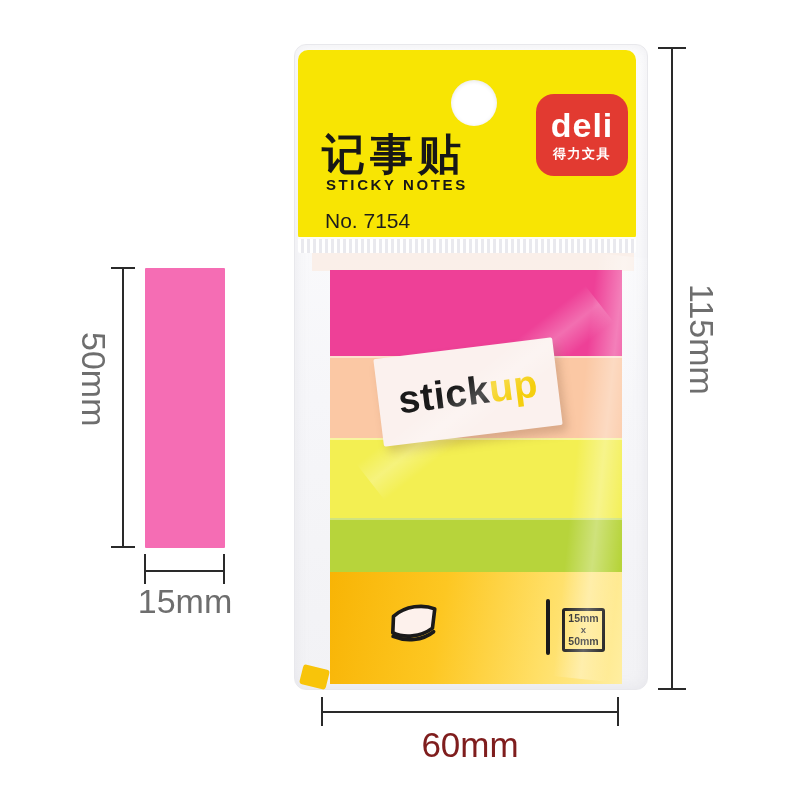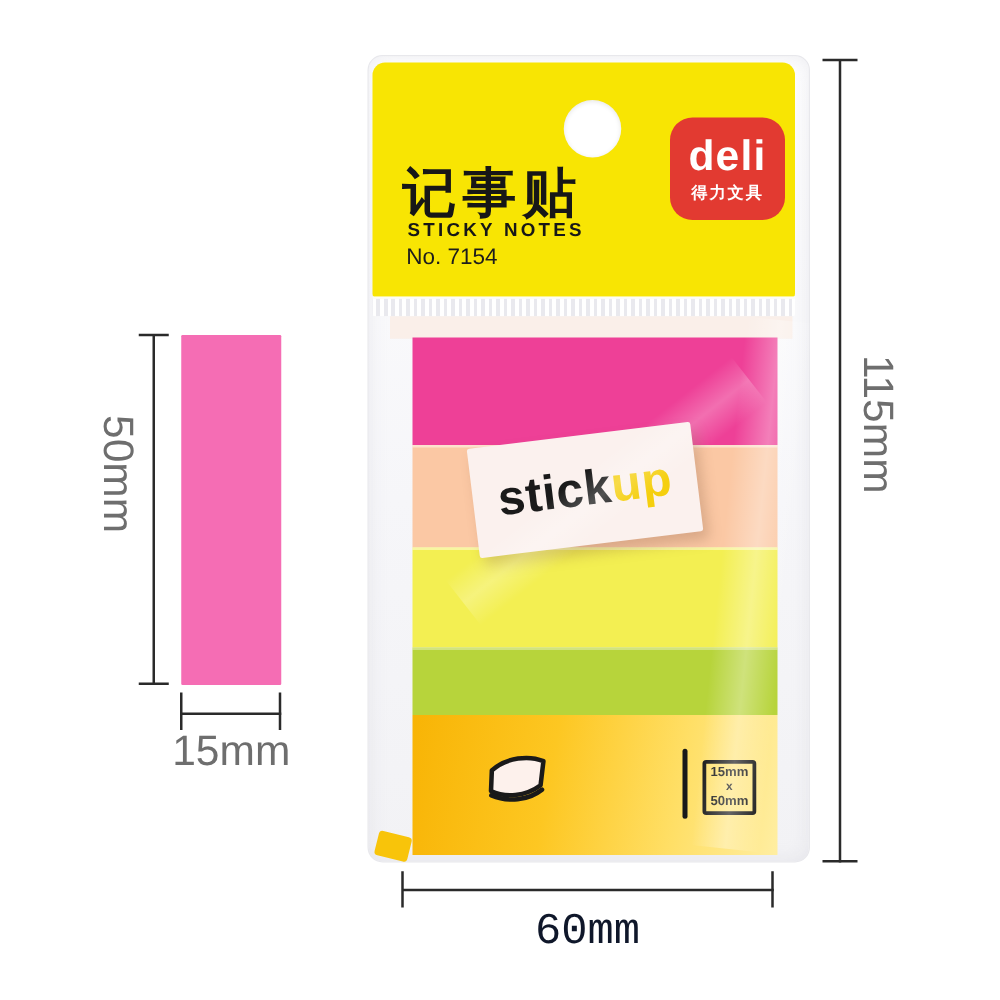--- a/index.html
+++ b/index.html
@@ -15,21 +15,21 @@
 
   
   .card { position:absolute; left:298px; top:50px; width:338px; height:188px;
           border-radius:10px 10px 3px 3px; background:#f8e503; }
   .hole { position:absolute; left:451px; top:80px; width:46px; height:46px; border-radius:50%;
           background:#ffffff; box-shadow:inset 0 1px 4px rgba(0,0,0,.10); }
   .title-cn { position:absolute; left:322px; top:126px; font-size:43px; font-weight:900;
               letter-spacing:5px; color:#171717; }
   .title-en { position:absolute; left:326px; top:176px; font-size:15px; font-weight:800;
               letter-spacing:2.6px; color:#171717; }
-  .model-no { position:absolute; left:325px; top:195px; font-size:18px; font-weight:500; color:#1d1d1d; }
+  .model-no { position:absolute; left:325px; top:209px; font-size:21px; font-weight:500; color:#1d1d1d; }
 
   .logo { position:absolute; left:536px; top:94px; width:92px; height:82px; border-radius:18px;
           background:#e23a31; display:flex; flex-direction:column; align-items:center;
           justify-content:center; color:#fff; }
   .logo-word { font-size:34px; font-weight:800; line-height:1; letter-spacing:1px; }
   .logo-sub  { font-size:13px; font-weight:700; letter-spacing:1.5px; margin-top:3px; }
 
   
   .perf { position:absolute; left:298px; top:237px; width:338px; height:16px;
           background:repeating-linear-gradient(90deg,#ffffff 0 3px,#e9e9ee 3px 6px);
@@ -163,15 +163,15 @@
   <div class="dim-label swatch-hlabel" style="color: rgb(110, 110, 110);">15mm</div>
 
   <div class="dim-line pkg-vline" style="background: rgb(42, 42, 42);"></div>
   <div class="dim-line pkg-vcap-t" style="background: rgb(42, 42, 42);"></div>
   <div class="dim-line pkg-vcap-b" style="background: rgb(42, 42, 42);"></div>
   <div class="dim-label vertical pkg-vlabel" style="color: rgb(110, 110, 110);">115mm</div>
 
   <div class="dim-line pkg-hline" style="background: rgb(42, 42, 42);"></div>
   <div class="dim-line pkg-htick-l" style="background: rgb(42, 42, 42);"></div>
   <div class="dim-line pkg-htick-r" style="background: rgb(42, 42, 42);"></div>
-  <div class="dim-label pkg-hlabel" style="color: #0f172a; font-family: Liberation Mono, monospace;">60mm</div>
+  <div class="dim-label pkg-hlabel" style="color: #7f1d1d;">60mm</div>
 
 </div>
 
 </body></html>

